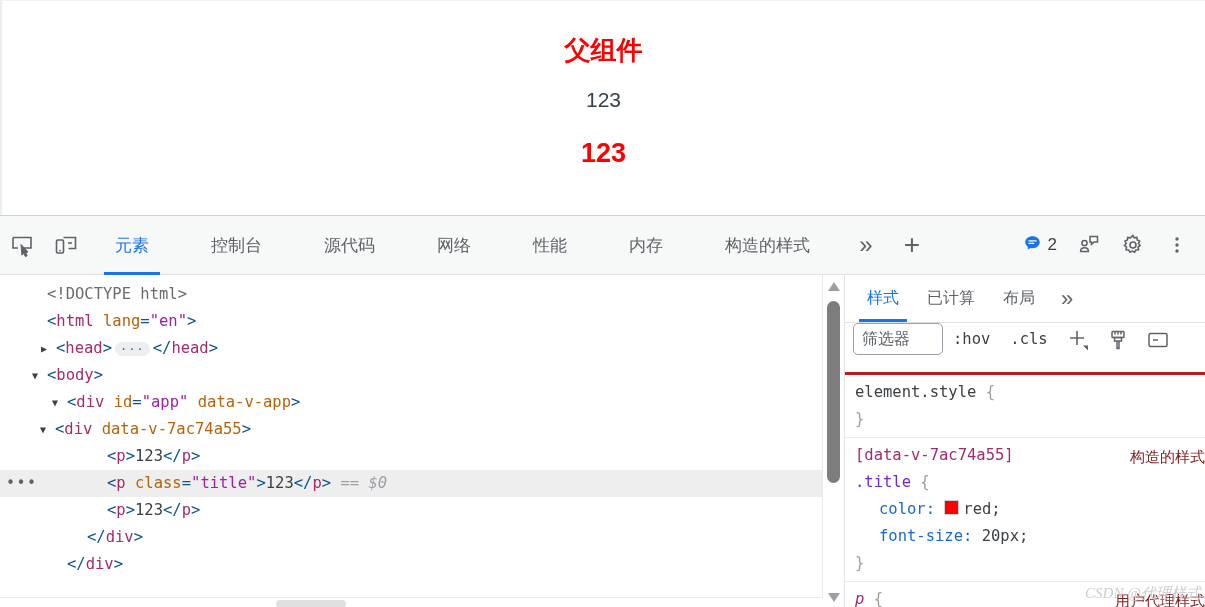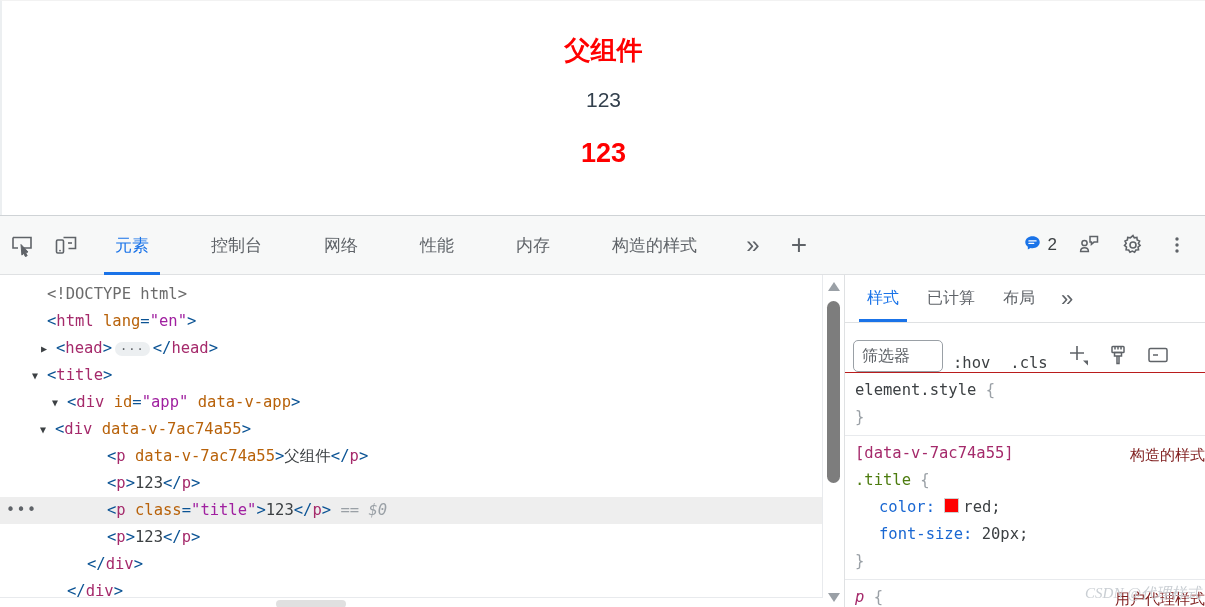--- a/index.html
+++ b/index.html
@@ -311,23 +311,23 @@
     display: flex;
     align-items: center;
     padding: 0 12px;
     font-size: 22px;
     color: #5f6368;
     cursor: pointer;
   }
   .sp-filterbar {
     height: 49px;
     display: flex;
-    align-items: flex-end;
+    align-items: flex-start;
     padding-left: 8px;
-    border-bottom: 1px solid #b91c1c;
+    border-bottom: 3px solid #b91c1c;
     background: #ffffff;
     flex: none;
     overflow: hidden;
   }
   .filter-input {
     width: 90px;
     height: 32px;
     border: 1px solid #9aa0a6;
     border-radius: 5px;
     font-size: 16px;
@@ -376,21 +376,21 @@
     position: absolute;
     right: 0;
     top: 5px;
     font-family: "Liberation Sans", sans-serif;
     font-size: 15px;
     color: #7f1d1d;
     white-space: nowrap;
   }
   .sel-el { color: #3c4043; }
   .sel-attr { color: #a52a6b; }
-  .sel-cls { color: #4d7c0f; }
+  .sel-cls { color: #6d28d9; }
   .sel-tag { color: #a52a6b; font-style: italic; }
   .brace { color: #9aa0a6; }
   .prop { color: #1967d2; }
   .pval { color: #3c4043; }
   .swatch {
     display: inline-block;
     width: 13px;
     height: 13px;
     background: #ff0000;
     border: 1px solid #d0d0d0;
@@ -443,20 +443,23 @@
     </div>
 
     <div class="tabs">
       <div class="tab active">
         <span>元素</span>
       </div>
       <div class="tab">
         <span>控制台</span>
       </div>
       <div class="tab">
+        <span>源代码</span>
+      </div>
+      <div class="tab">
         <span>网络</span>
       </div>
       <div class="tab">
         <span>性能</span>
       </div>
       <div class="tab">
         <span>内存</span>
       </div>
       <div class="tab">
         <span>构造的样式</span>
@@ -502,24 +505,23 @@
     </div>
   </div>
 
   <div id="panes">
 
     <div id="dom-pane">
       <div id="dom-tree">
           <div class="node-row" style=""><span class="tri"></span><span class="doct">&lt;!DOCTYPE html&gt;</span></div>
           <div class="node-row" style="padding-left: 32px;"><span class="tri"></span><span class="pnc">&lt;</span><span class="tag">html</span> <span class="attr">lang</span><span class="pnc">=</span><span class="val">"en"</span><span class="pnc">&gt;</span></div>
           <div class="node-row" style="padding-left: 41px;"><span class="tri">▶</span><span class="pnc">&lt;</span><span class="tag">head</span><span class="pnc">&gt;</span><span class="ellipsis-pill">···</span><span class="pnc">&lt;/</span><span class="tag">head</span><span class="pnc">&gt;</span></div>
-          <div class="node-row" style="padding-left: 32px;"><span class="tri">▼</span><span class="pnc">&lt;</span><span class="tag">title</span><span class="pnc">&gt;</span></div>
+          <div class="node-row" style="padding-left: 32px;"><span class="tri">▼</span><span class="pnc">&lt;</span><span class="tag">body</span><span class="pnc">&gt;</span></div>
           <div class="node-row" style="padding-left: 52px;"><span class="tri">▼</span><span class="pnc">&lt;</span><span class="tag">div</span> <span class="attr">id</span><span class="pnc">=</span><span class="val">"app"</span> <span class="attr">data-v-app</span><span class="pnc">&gt;</span></div>
           <div class="node-row" style="padding-left: 40px;"><span class="tri">▼</span><span class="pnc">&lt;</span><span class="tag">div</span> <span class="attr">data-v-7ac74a55</span><span class="pnc">&gt;</span></div>
-          <div class="node-row" style="padding-left: 92px;"><span class="tri"></span><span class="pnc">&lt;</span><span class="tag">p</span> <span class="attr">data-v-7ac74a55</span><span class="pnc">&gt;</span><span class="txt">父组件</span><span class="pnc">&lt;/</span><span class="tag">p</span><span class="pnc">&gt;</span></div>
           <div class="node-row" style="padding-left: 92px;"><span class="tri"></span><span class="pnc">&lt;</span><span class="tag">p</span><span class="pnc">&gt;</span><span class="txt">123</span><span class="pnc">&lt;/</span><span class="tag">p</span><span class="pnc">&gt;</span></div>
           <div class="node-row selected" style="padding-left: 92px;"><span class="dots-badge">•••</span><span class="tri"></span><span class="pnc">&lt;</span><span class="tag">p</span> <span class="attr">class</span><span class="pnc">=</span><span class="val">"title"</span><span class="pnc">&gt;</span><span class="txt">123</span><span class="pnc">&lt;/</span><span class="tag">p</span><span class="pnc">&gt;</span> <span class="eqs">== $0</span></div>
           <div class="node-row" style="padding-left: 92px;"><span class="tri"></span><span class="pnc">&lt;</span><span class="tag">p</span><span class="pnc">&gt;</span><span class="txt">123</span><span class="pnc">&lt;/</span><span class="tag">p</span><span class="pnc">&gt;</span></div>
           <div class="node-row" style="padding-left: 72px;"><span class="tri"></span><span class="pnc">&lt;/</span><span class="tag">div</span><span class="pnc">&gt;</span></div>
           <div class="node-row" style="padding-left: 52px;"><span class="tri"></span><span class="pnc">&lt;/</span><span class="tag">div</span><span class="pnc">&gt;</span></div>
         </div>
 
       <div class="vscroll">
         <div class="vs-arrow up">
           <svg width="12" height="9" viewBox="0 0 12 9" fill="#9aa0a6">

